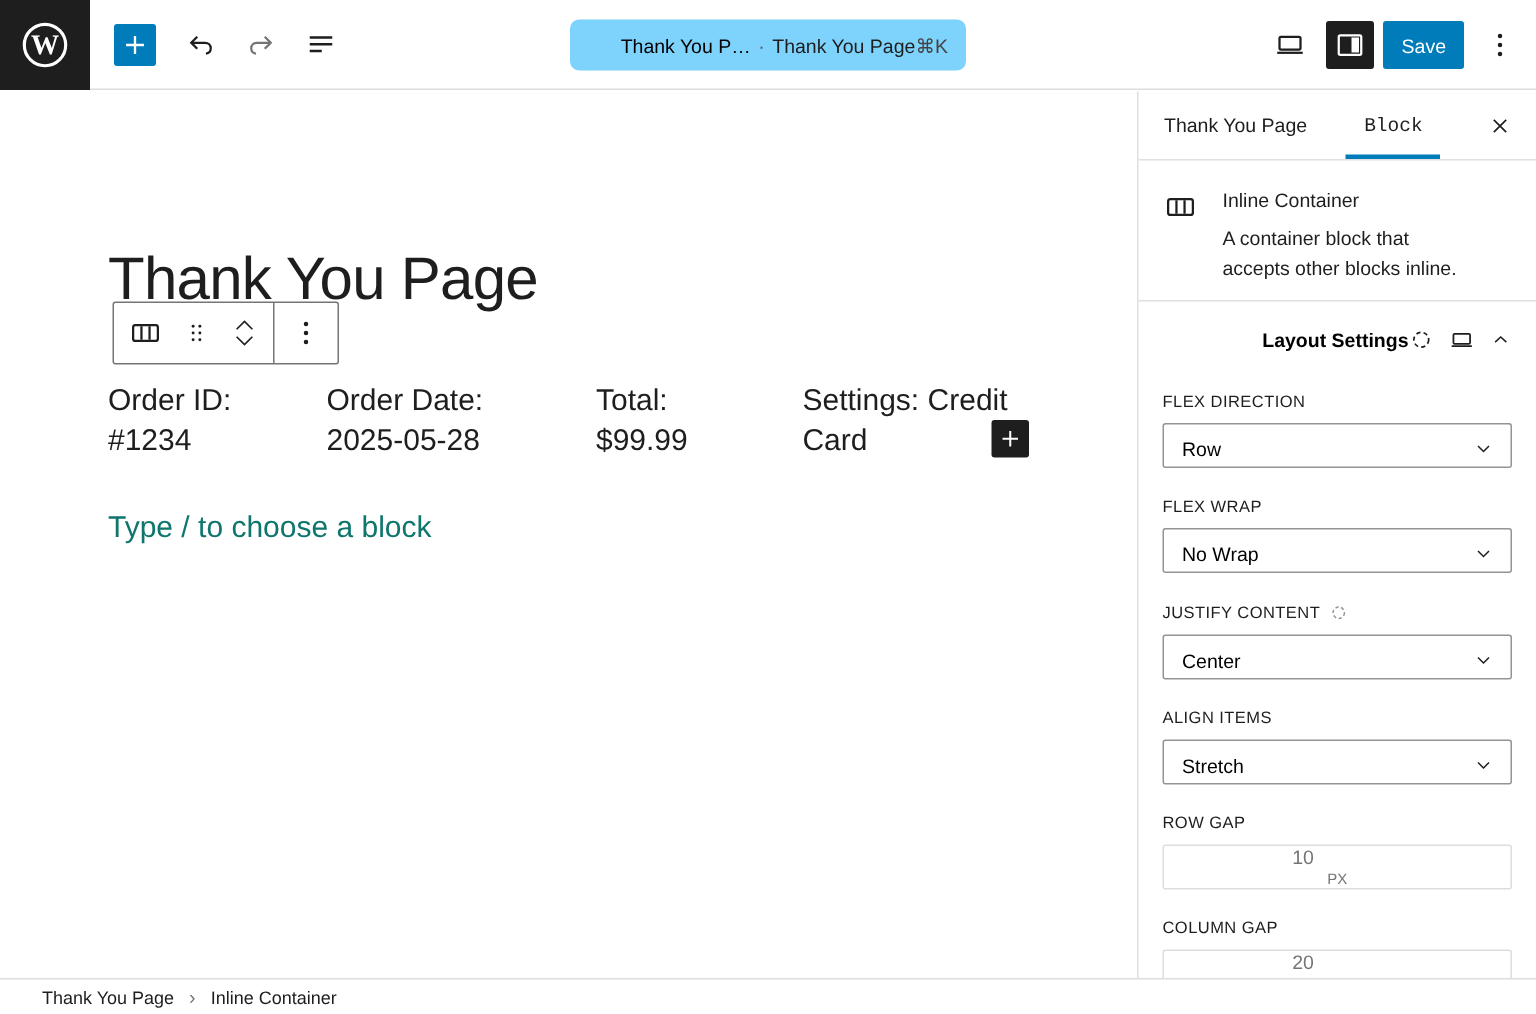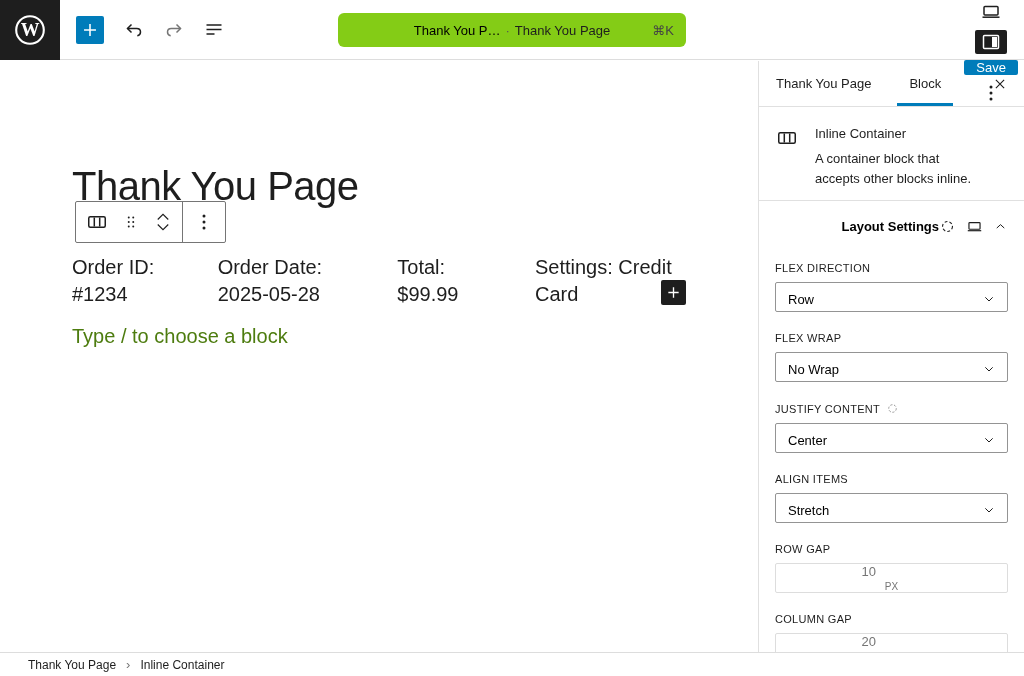--- a/index.html
+++ b/index.html
@@ -9,28 +9,28 @@
   
   .topbar { position:absolute; top:0; left:0; width:1024px; height:60px;
     background:#fff; border-bottom:1px solid #ddd; z-index:30; }
   .wp-logo-btn { position:absolute; left:0; top:0; width:60px; height:60px;
     background:#1e1e1e; border:none; display:flex; align-items:center; justify-content:center; cursor:pointer; }
   .left-tools { position:absolute; left:76px; top:0; height:60px; display:flex; align-items:center; gap:4px; }
   .inserter-btn { width:28px; height:28px; background:#007cba; border:none; border-radius:2px;
     display:flex; align-items:center; justify-content:center; cursor:pointer; margin-right:8px; }
   .icon-btn { width:36px; height:36px; background:transparent; border:none; border-radius:2px;
     display:flex; align-items:center; justify-content:center; cursor:pointer; }
-  .doc-pill { position:absolute; left:50%; transform:translateX(-50%); top:13px; width:348px; height:34px;
-    background:#84cc16; border:none; border-radius:6px; display:flex; align-items:center; justify-content:center;
+  .doc-pill { position:absolute; left:50%; transform:translateX(-50%); top:13px; width:264px; height:34px;
+    background:#7dd3fc; border:none; border-radius:6px; display:flex; align-items:center; justify-content:center;
     font-size:13px; cursor:pointer; }
   .doc-pill .t-short { font-weight:500; }
   .doc-pill .t-sep { margin:0 5px; color:#555; }
   .doc-pill .t-full { color:#1e1e1e; }
   .doc-pill .t-kbd { position:absolute; right:12px; color:#444; font-size:13px; }
-  .right-tools { position:absolute; right:6px; top:0; height:60px; display:flex; align-items:center; gap:6px;flex-direction:column; }
+  .right-tools { position:absolute; right:6px; top:0; height:60px; display:flex; align-items:center; gap:6px; }
   .panel-toggle-btn { width:32px; height:32px; background:#1e1e1e; border:none; border-radius:2px;
     display:flex; align-items:center; justify-content:center; cursor:pointer; }
   .save-btn { height:32px; padding:0 12px; background:#007cba; color:#fff; border:none; border-radius:2px;
     font-size:13px; font-family:inherit; cursor:pointer; }
 
   
   .canvas { position:absolute; top:61px; left:0; width:757px; bottom:24px; background:#fff; overflow:hidden; }
   .page-heading { position:absolute; left:72px; top:103px; font-size:40px; font-weight:500;
     letter-spacing:-0.5px; color:#1e1e1e; white-space:nowrap; }
   .block-toolbar { position:absolute; left:75px; top:140px; height:42px; background:#fff;
@@ -40,30 +40,30 @@
   .bt-btn { width:34px; height:40px; background:transparent; border:none; display:flex;
     align-items:center; justify-content:center; cursor:pointer; }
   .bt-mover { display:flex; flex-direction:column; align-items:center; justify-content:center;
     width:30px; height:40px; background:transparent; border:none; cursor:pointer; }
   .order-row { position:absolute; left:72px; top:193px; width:615px; display:flex;
     justify-content:space-between; font-size:20px; line-height:1.36; }
   .order-item { }
   .oi-1 { width:92px; } .oi-2 { width:126px; } .oi-3 { width:84px; } .oi-4 { width:152px; }
   .appender-btn { position:absolute; left:661px; top:219px; width:25px; height:25px; background:#1e1e1e;
     border:none; border-radius:2px; display:flex; align-items:center; justify-content:center; cursor:pointer; }
-  .empty-para { position:absolute; left:72px; top:264px; font-size:20px; color:#4d7c0f; cursor:text;text-align:center; }
+  .empty-para { position:absolute; left:72px; top:280px; font-size:20px; color:#0f766e; cursor:text;text-align:center; }
 
   
   .sidebar { position:absolute; top:61px; right:0; width:266px; bottom:24px; background:#fff;
     border-left:1px solid #e0e0e0; overflow:hidden; }
   .sb-header { height:46px; border-bottom:1px solid #e0e0e0; display:flex; align-items:stretch; position:relative; }
   .sb-tab { background:transparent; border:none; font-family:inherit; font-size:13px; color:#1e1e1e;
     cursor:pointer; padding:0 12px; position:relative; }
   .sb-tab.first { margin-left:5px; }
-  .sb-tab.active { font-weight:500; margin-left:14px; }
+  .sb-tab.active { font-weight:500; margin-left:14px;font-family:Liberation Mono, monospace; }
   .sb-tab.active::after { content:""; position:absolute; left:0; right:0; bottom:0; height:3px; background:#007cba; }
   .sb-close { position:absolute; right:6px; top:5px; width:36px; height:36px; background:transparent;
     border:none; display:flex; align-items:center; justify-content:center; cursor:pointer; }
   .block-card { padding:19px 16px 12px; display:flex; gap:16px; border-bottom:1px solid #e0e0e0; }
   .bc-text .bc-title { font-size:13px; font-weight:500; margin-bottom:8px; }
   .bc-text .bc-desc { font-size:13px; line-height:1.5; max-width:172px; }
   .panel-header { display:flex; align-items:center; justify-content:flex-end; padding:16px 16px 6px; }
   .panel-title { font-size:13px; font-weight:600; background:transparent; border:none; font-family:inherit; cursor:pointer; }
   .panel-icons { display:flex; align-items:center; gap:9px; }
   .mini-icon-btn { background:transparent; border:none; padding:0; display:flex; align-items:center;

